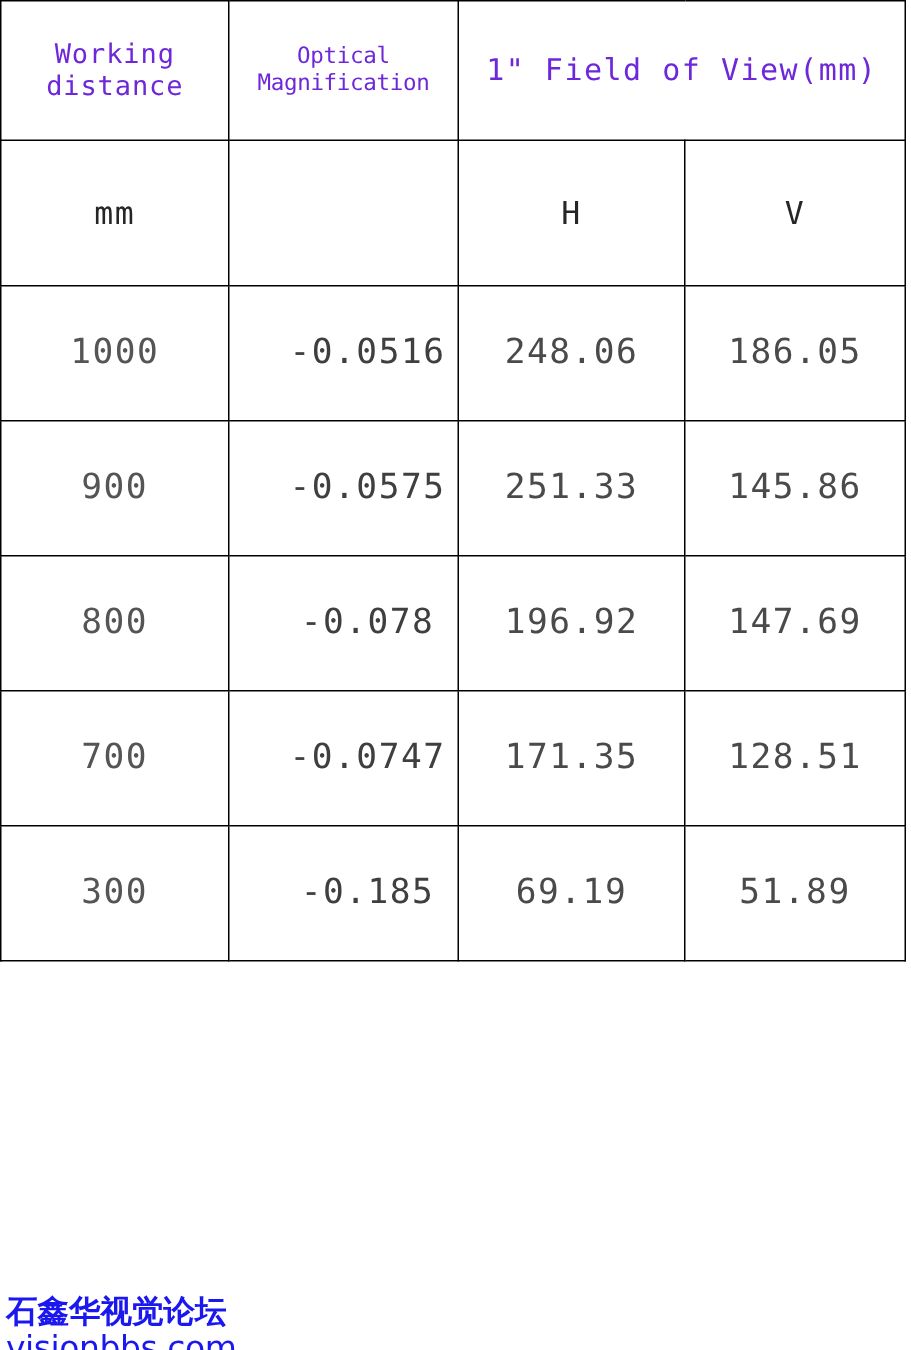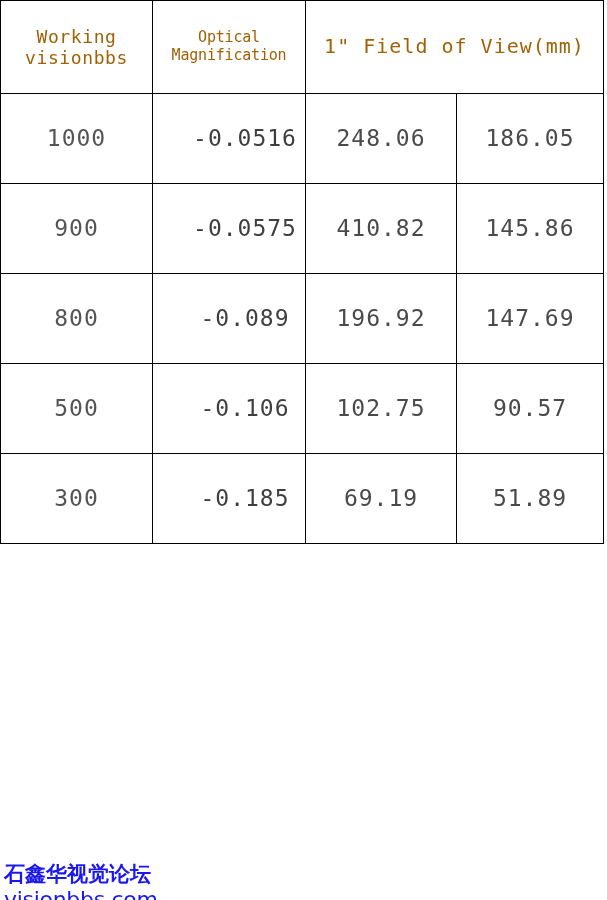--- a/index.html
+++ b/index.html
@@ -48,21 +48,21 @@
   col.c-wd { width: 152px; }
   col.c-om { width: 153px; }
   col.c-h  { width: 151px; }
   col.c-v  { width: 147px; }
 
   
   tr.hdr-main td {
     height: 92px;
     font-size: 19px;
     letter-spacing: 0.6px;
-    color: #a16207;
+    color: #6d28d9;
   }
   tr.hdr-main td.wd-head,
   tr.hdr-main td.om-head {
     font-size: 18px;
   }
   tr.hdr-main td.om-head {
     letter-spacing: -0.2px;
     font-size: 15px;
   }
   tr.hdr-main td.fov-head {
@@ -134,59 +134,65 @@
       <col class="c-wd">
       <col class="c-om">
       <col class="c-h">
       <col class="c-v">
     </colgroup>
     <tbody>
 
       <tr class="hdr-main">
         <td class="wd-head">
           <span class="line1">Working</span>
-          <span class="line2">visionbbs</span>
+          <span class="line2">distance</span>
         </td>
         <td class="om-head">
           <span class="line1">Optical</span>
           <span class="line2">Magnification</span>
         </td>
         <td class="fov-head" colspan="2">1" Field of View(mm)</td>
       </tr>
 
+      <tr class="hdr-sub">
+        <td>mm</td>
+        <td></td>
+        <td>H</td>
+        <td>V</td>
+      </tr>
 
       <tr class="data">
         <td class="col-wd">1000</td>
         <td class="col-om">-0.0516</td>
         <td class="col-h">248.06</td>
         <td class="col-v">186.05</td>
       </tr>
 
       <tr class="data">
         <td class="col-wd">900</td>
         <td class="col-om">-0.0575</td>
-        <td class="col-h">410.82</td>
+        <td class="col-h">251.33</td>
         <td class="col-v">145.86</td>
       </tr>
 
       <tr class="data">
         <td class="col-wd">800</td>
-        <td class="col-om">-0.089</td>
+        <td class="col-om">-0.078</td>
         <td class="col-h">196.92</td>
         <td class="col-v">147.69</td>
       </tr>
 
-
-
-      <tr class="data">
-        <td class="col-wd">500</td>
-        <td class="col-om">-0.106</td>
-        <td class="col-h">102.75</td>
-        <td class="col-v">90.57</td>
-      </tr>
+      <tr class="data">
+        <td class="col-wd">700</td>
+        <td class="col-om">-0.0747</td>
+        <td class="col-h">171.35</td>
+        <td class="col-v">128.51</td>
+      </tr>
+
+
 
 
       <tr class="data">
         <td class="col-wd">300</td>
         <td class="col-om">-0.185</td>
         <td class="col-h">69.19</td>
         <td class="col-v">51.89</td>
       </tr>
 
     </tbody>

